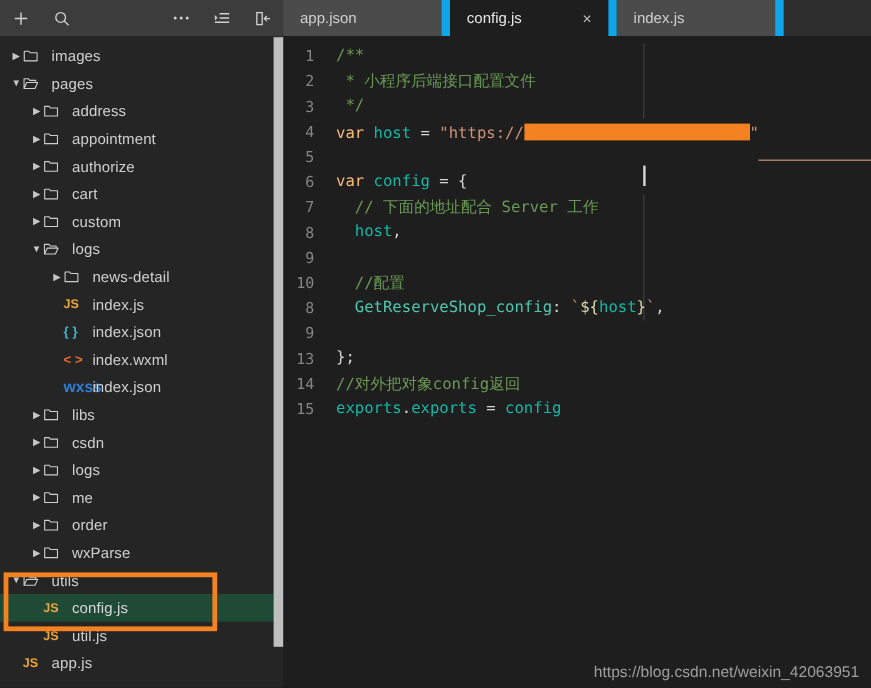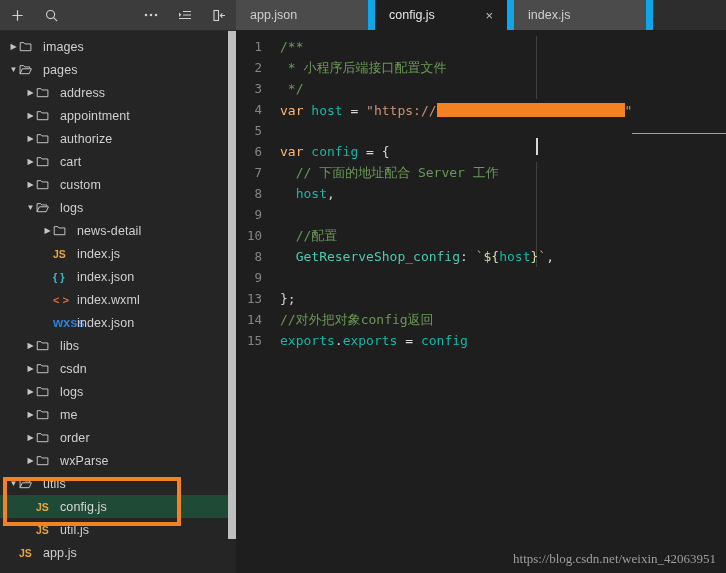--- a/index.html
+++ b/index.html
@@ -85,21 +85,21 @@
   .t-var{color:#14b8a6;}
   .t-op{color:#d4d4d4;}
   .t-str{color:#ce9178;}
   .t-fn{color:#4ec9b0;}
   .t-pun{color:#d4d4d4;}
   .t-tpl{color:#ce9178;}
   .t-brc{color:#dcdcaa;}
 
   #watermark{
     position:absolute;right:10px;bottom:6px;color:#9e9e9e;font-size:13px;
-    font-family:Liberation Serif, serif;z-index:8;
+    font-family:Liberation Sans, sans-serif;z-index:8;
   }
 </style>
 </head>
 <body>
 
 <div id="app">
 
   <div id="sidebar">
 
     <div class="side-toolbar">

